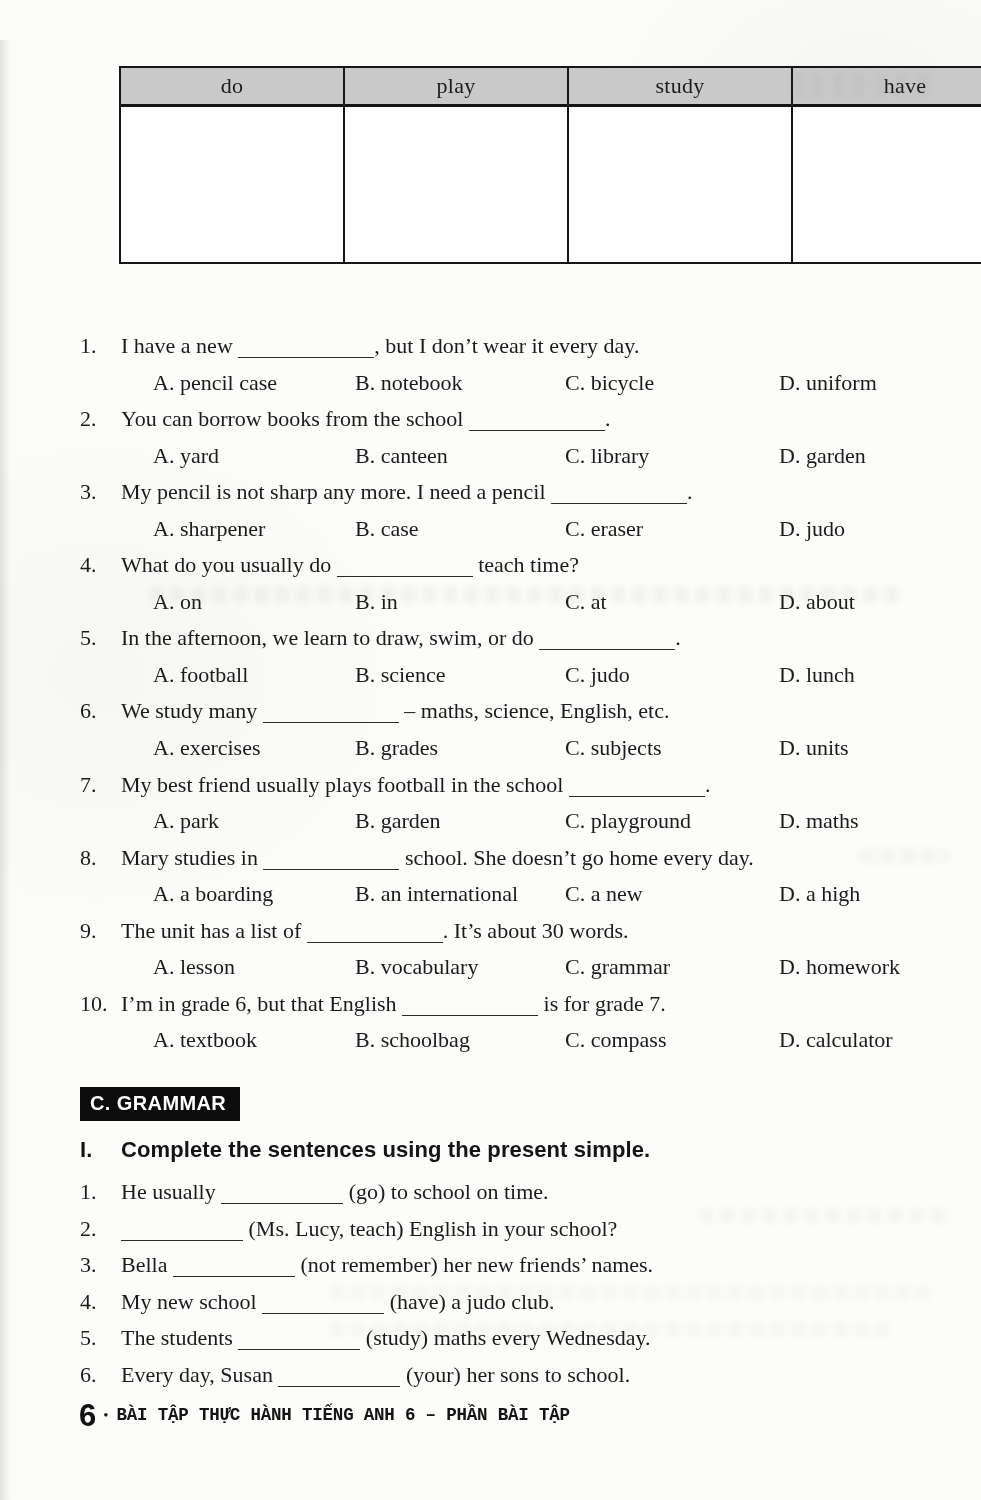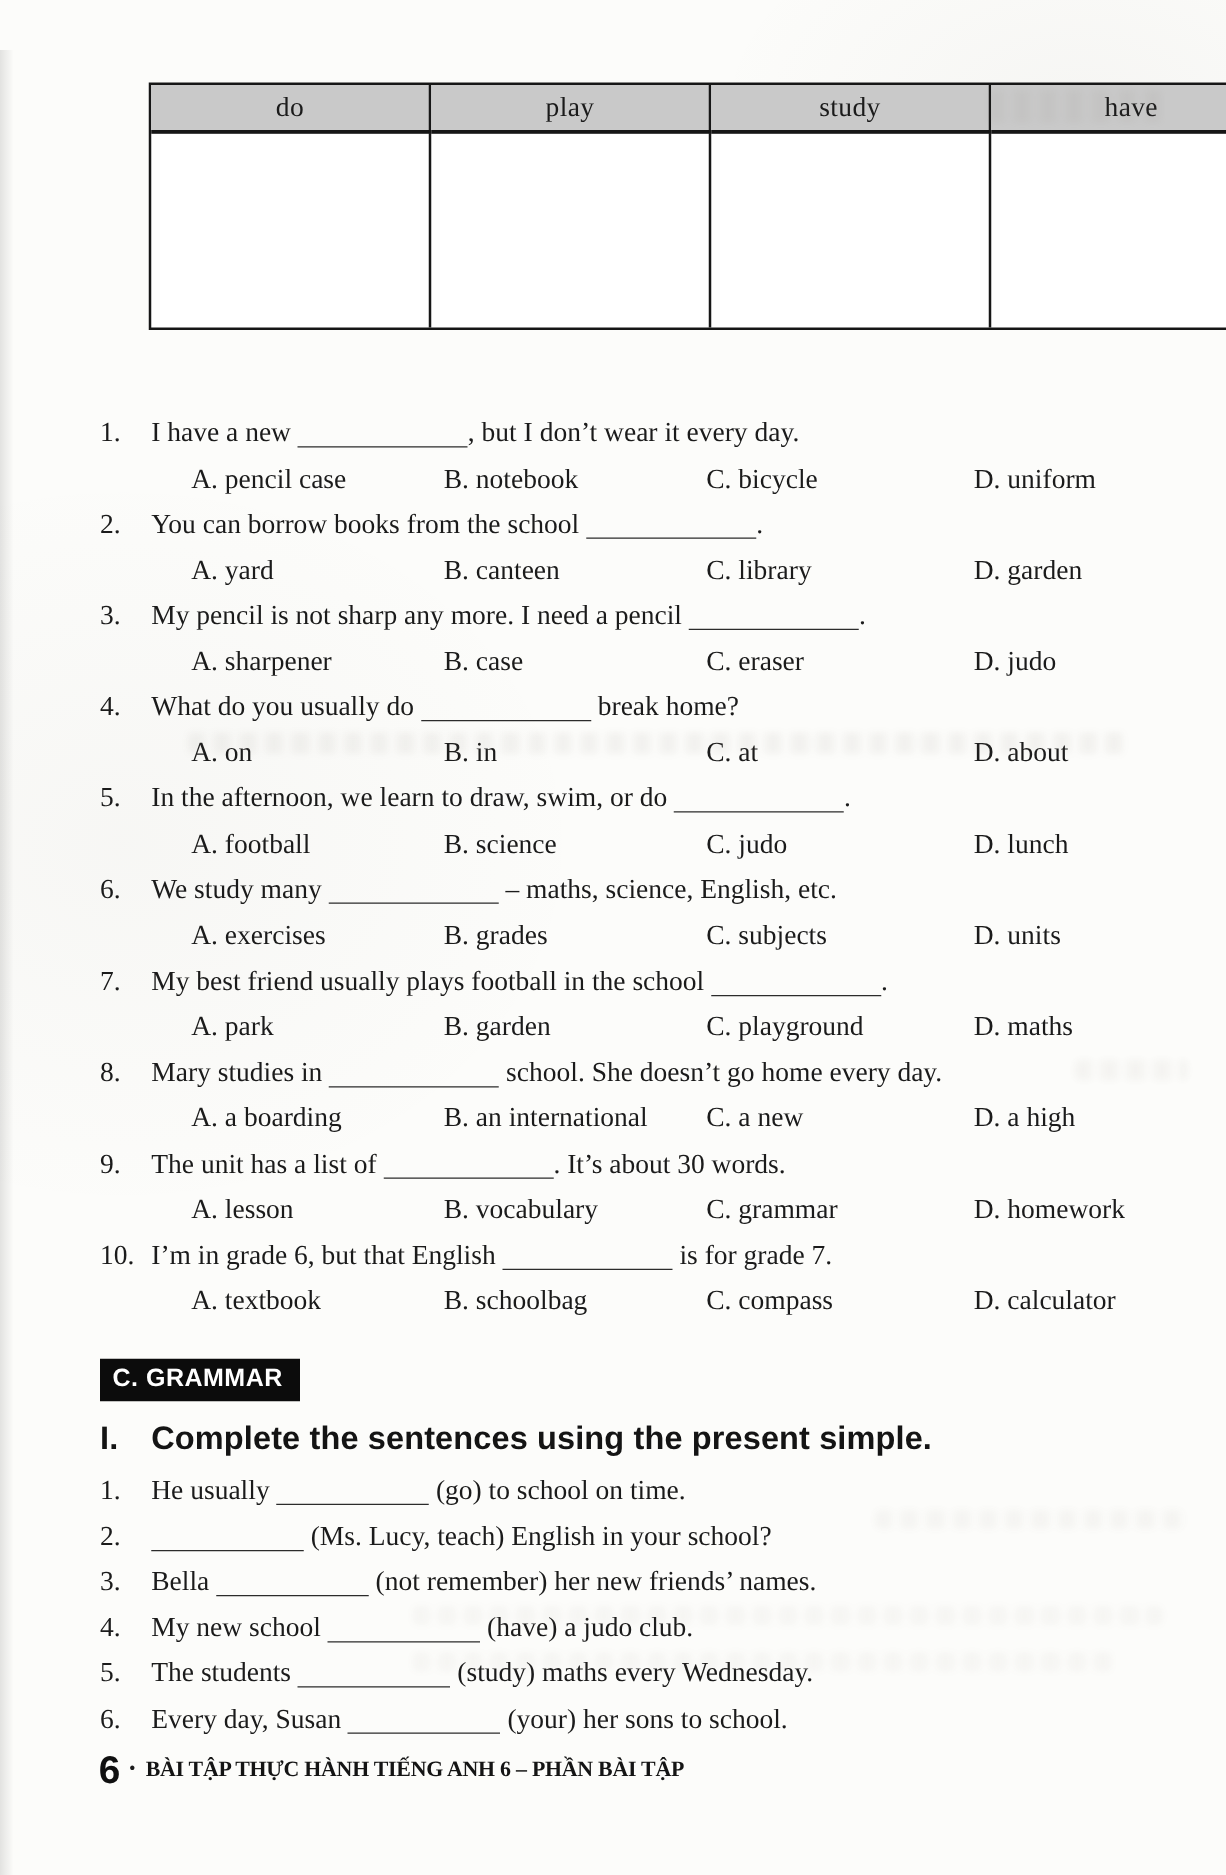--- a/index.html
+++ b/index.html
@@ -75,21 +75,21 @@
   .footer{
     position:absolute;left:79px;top:1396px;height:38px;
     display:flex;align-items:center;white-space:nowrap;
   }
   .page-num{
     font-family:"Liberation Sans", sans-serif;font-weight:700;
     font-size:31px;line-height:31px;color:#101010;
   }
   .footer .dot{font-size:15px;margin:0 8px 0 7px;}
   .book-title{
-    font-family:Liberation Serif, serif;font-weight:700;
+    font-family:Liberation Mono, monospace;font-weight:700;
     font-size:17.5px;letter-spacing:-0.2px;color:#141414;
   }
   
   .smudge{position:absolute;filter:blur(3px);pointer-events:none;}
   .sm-stripes{
     background:repeating-linear-gradient(90deg,
       rgba(120,112,100,0.13) 0 13px, rgba(120,112,100,0.02) 13px 21px);
     border-radius:4px;
   }
 </style>
@@ -132,21 +132,21 @@
   <div class="line">
     <span class="q-num">3.</span>
     <span class="q-pre">My pencil is not sharp any more. I need a pencil </span><span class="blank blank-mc"></span><span class="q-post">.</span>
   </div>
   <div class="line">
     <span class="opt opt-0">A. sharpener</span><span class="opt opt-1">B. case</span><span class="opt opt-2">C. eraser</span><span class="opt opt-3">D. judo</span>
   </div>
 
   <div class="line">
     <span class="q-num">4.</span>
-    <span class="q-pre">What do you usually do </span><span class="blank blank-mc"></span><span class="q-post"> break home?</span>
+    <span class="q-pre">What do you usually do </span><span class="blank blank-mc"></span><span class="q-post"> teach time?</span>
   </div>
   <div class="line">
     <span class="opt opt-0">A. on</span><span class="opt opt-1">B. in</span><span class="opt opt-2">C. at</span><span class="opt opt-3">D. about</span>
   </div>
 
   <div class="line">
     <span class="q-num">5.</span>
     <span class="q-pre">In the afternoon, we learn to draw, swim, or do </span><span class="blank blank-mc"></span><span class="q-post">.</span>
   </div>
   <div class="line">
@@ -189,21 +189,21 @@
     <span class="q-num">10.</span>
     <span class="q-pre">I’m in grade 6, but that English </span><span class="blank blank-mc"></span><span class="q-post"> is for grade 7.</span>
   </div>
   <div class="line">
     <span class="opt opt-0">A. textbook</span><span class="opt opt-1">B. schoolbag</span><span class="opt opt-2">C. compass</span><span class="opt opt-3">D. calculator</span>
   </div>
 </div>
 
   <div class="grammar-label">C. GRAMMAR</div>
 
-  <div class="sec-head" style="top:1138px;font-size:26px;">
+  <div class="sec-head" style="top:1138px;font-size:22px;">
     <span class="h-num">I.</span><span>Complete the sentences using the present simple.</span>
   </div>
 
   <div class="gram-list" id="gram-list">
   <div class="line">
     <span class="q-num">1.</span>
     <span class="q-pre">He usually </span><span class="blank blank-gr"></span><span class="q-post"> (go) to school on time.</span>
   </div>
 
   <div class="line">

